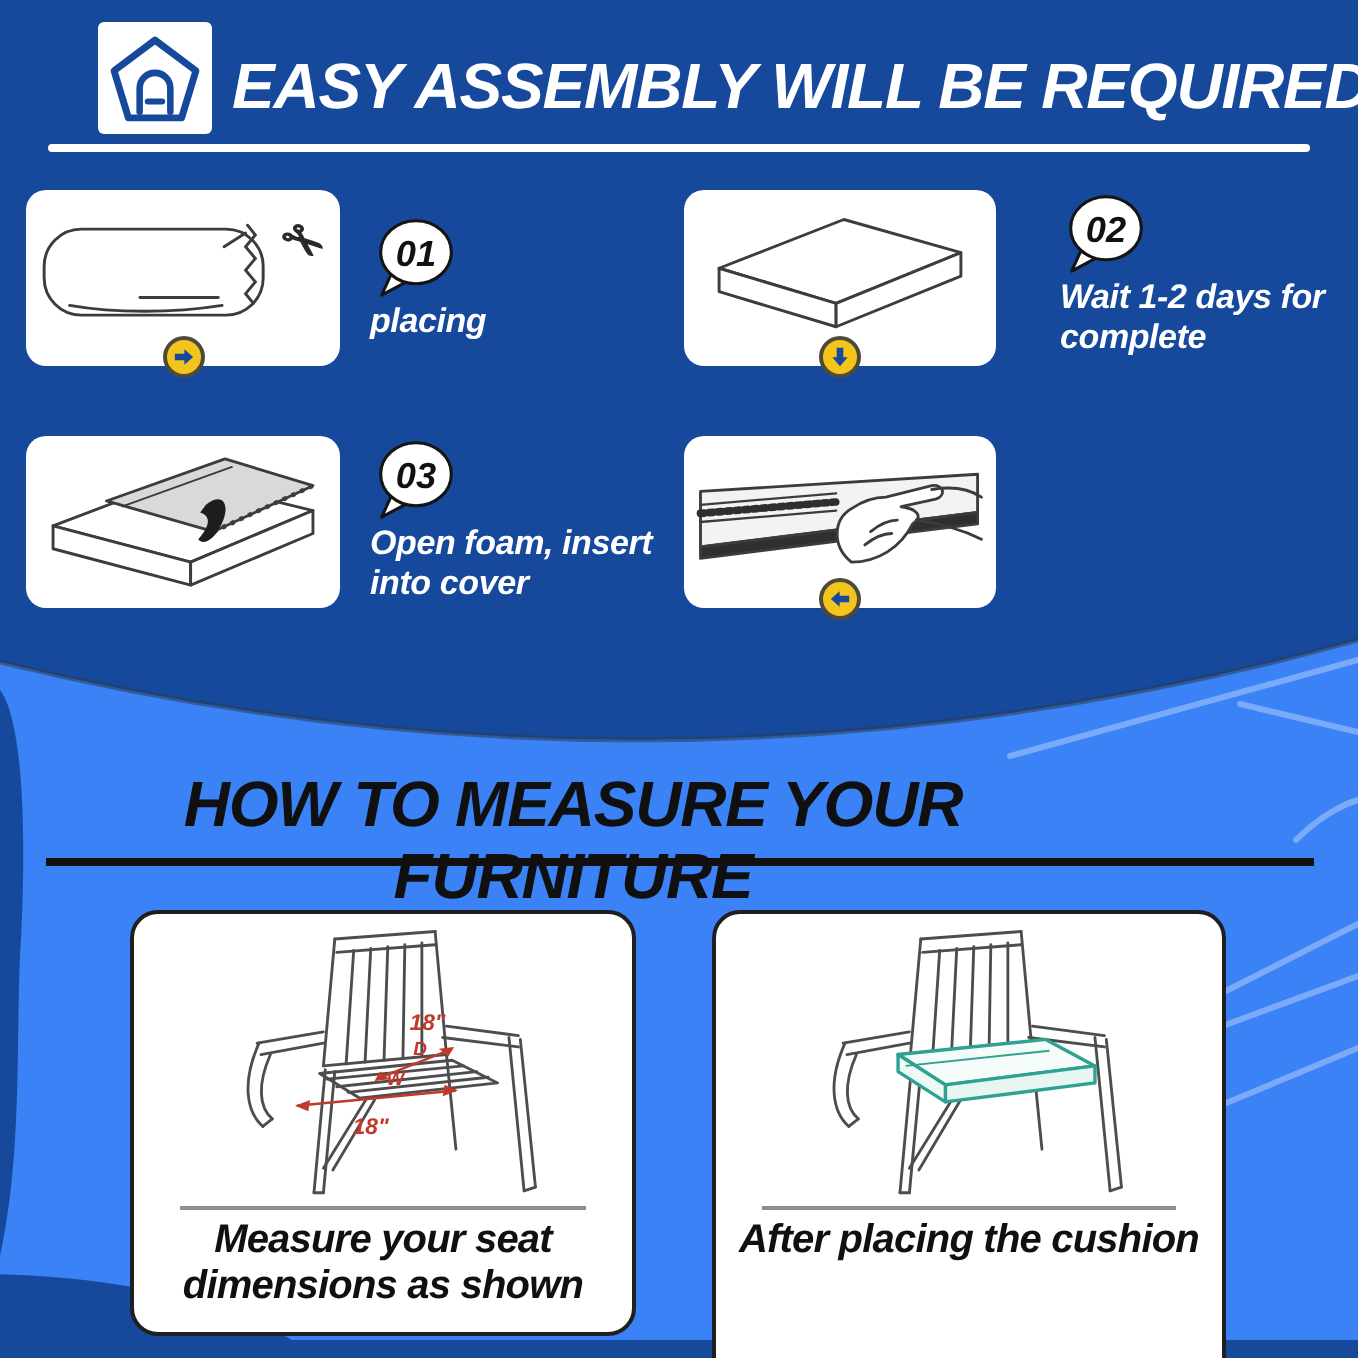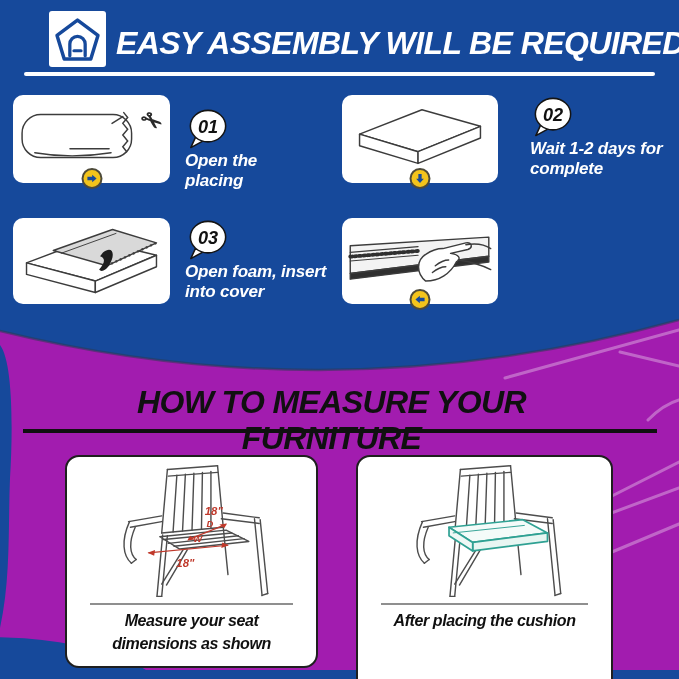--- a/index.html
+++ b/index.html
@@ -1,18 +1,18 @@
 <!DOCTYPE html>
 <html><head>
 <meta charset="utf-8">
 <style>
   html,body{margin:0;padding:0;}
   .canvas{
     position:relative;width:679px;height:679px;overflow:hidden;
-    background:#a21caf;
+    background:#3b82f6;
     font-family:"Liberation Sans",sans-serif;
     font-weight:bold;font-style:italic;
   }
   .abs{position:absolute;}
   svg{display:block;}
   
   #bg{position:absolute;inset:0;width:679px;height:679px;}
   
   .logo{left:49px;top:11px;width:57px;height:56px;background:#fff;border-radius:3px;
         display:flex;align-items:center;justify-content:center;}
@@ -31,29 +31,29 @@
          border:2px solid #4d4a3a;box-sizing:border-box;
          display:flex;align-items:center;justify-content:center;}
   .badge svg{width:11px;height:11px;}
   .step-text{position:absolute;width:165px;}
   #text1{left:185px;top:108px;} #text2{left:530px;top:96px;}
   #text3{left:185px;top:219px;} #text4{left:511px;top:219px;}
   .bubble{width:42px;height:41px;margin-left:2px;}
   .step-label{margin-top:2px;font-size:17px;line-height:20px;color:#fff;letter-spacing:-0.2px;}
   
   .measure-title{left:0;top:384px;width:573px;text-align:center;font-size:32px;
-                 line-height:36px;color:#101010;letter-spacing:-0.6px;margin-left:45px;}
+                 line-height:36px;color:#101010;letter-spacing:-0.6px;}
   .measure-rule{left:23px;top:429px;width:634px;height:4px;background:#101010;}
   .panel{position:absolute;background:#fff;border:2.5px solid #1f1f1f;border-radius:14px;
          box-sizing:border-box;display:flex;flex-direction:column;align-items:center;}
   #panelL{left:65px;top:455px;width:253px;height:213px;}
   #panelR{left:356px;top:455px;width:257px;height:255px;}
   .chair{width:212px;height:142px;margin-top:4px;flex:none;}
   .divider{width:calc(100% - 46px);height:2px;background:#8f8f8f;flex:none;}
-  .caption{margin-top:4px;text-align:center;font-size:16px;line-height:23px;color:#101010;
+  .caption{margin-top:4px;text-align:center;font-size:20px;line-height:23px;color:#101010;
            letter-spacing:-0.4px;font-style:italic;}
 </style>
 </head>
 <body>
 
 <div class="canvas">
 
   <svg id="bg" viewBox="0 0 679 679">
 
     <g stroke="#ffffff" stroke-width="3" opacity="0.32" fill="none" stroke-linecap="round">
@@ -101,21 +101,20 @@
         </svg>
     </div>
   </div>
   <div class="step-text" id="text1">
     <svg class="bubble" viewBox="0 0 44 42">
       <path d="M9,30 L4,41 L17,34 Z" fill="#fff" stroke="#141414" stroke-width="1.6" stroke-linejoin="round"></path>
       <ellipse cx="22" cy="18.5" rx="18.5" ry="16.5" fill="#fff" stroke="#141414" stroke-width="1.6"></ellipse>
       <text x="22" y="25.5" text-anchor="middle" font-size="19" font-weight="bold" font-style="italic" fill="#111">01</text>
     </svg>
     <div class="step-label">
-      <div>Open the</div>
       <div>placing</div>
     </div>
   </div>
 
   <div class="card" id="card2">
     <svg class="illus" viewBox="0 0 160 90">
       <g stroke="#3c3c3c" stroke-width="1.5" fill="#fff" stroke-linejoin="round">
         <path d="M18,40 L82,15 L142,32 L78,58 Z"></path>
         <path d="M18,40 L18,52 L78,70 L78,58 Z"></path>
         <path d="M78,58 L142,32 L142,44 L78,70 Z"></path>

